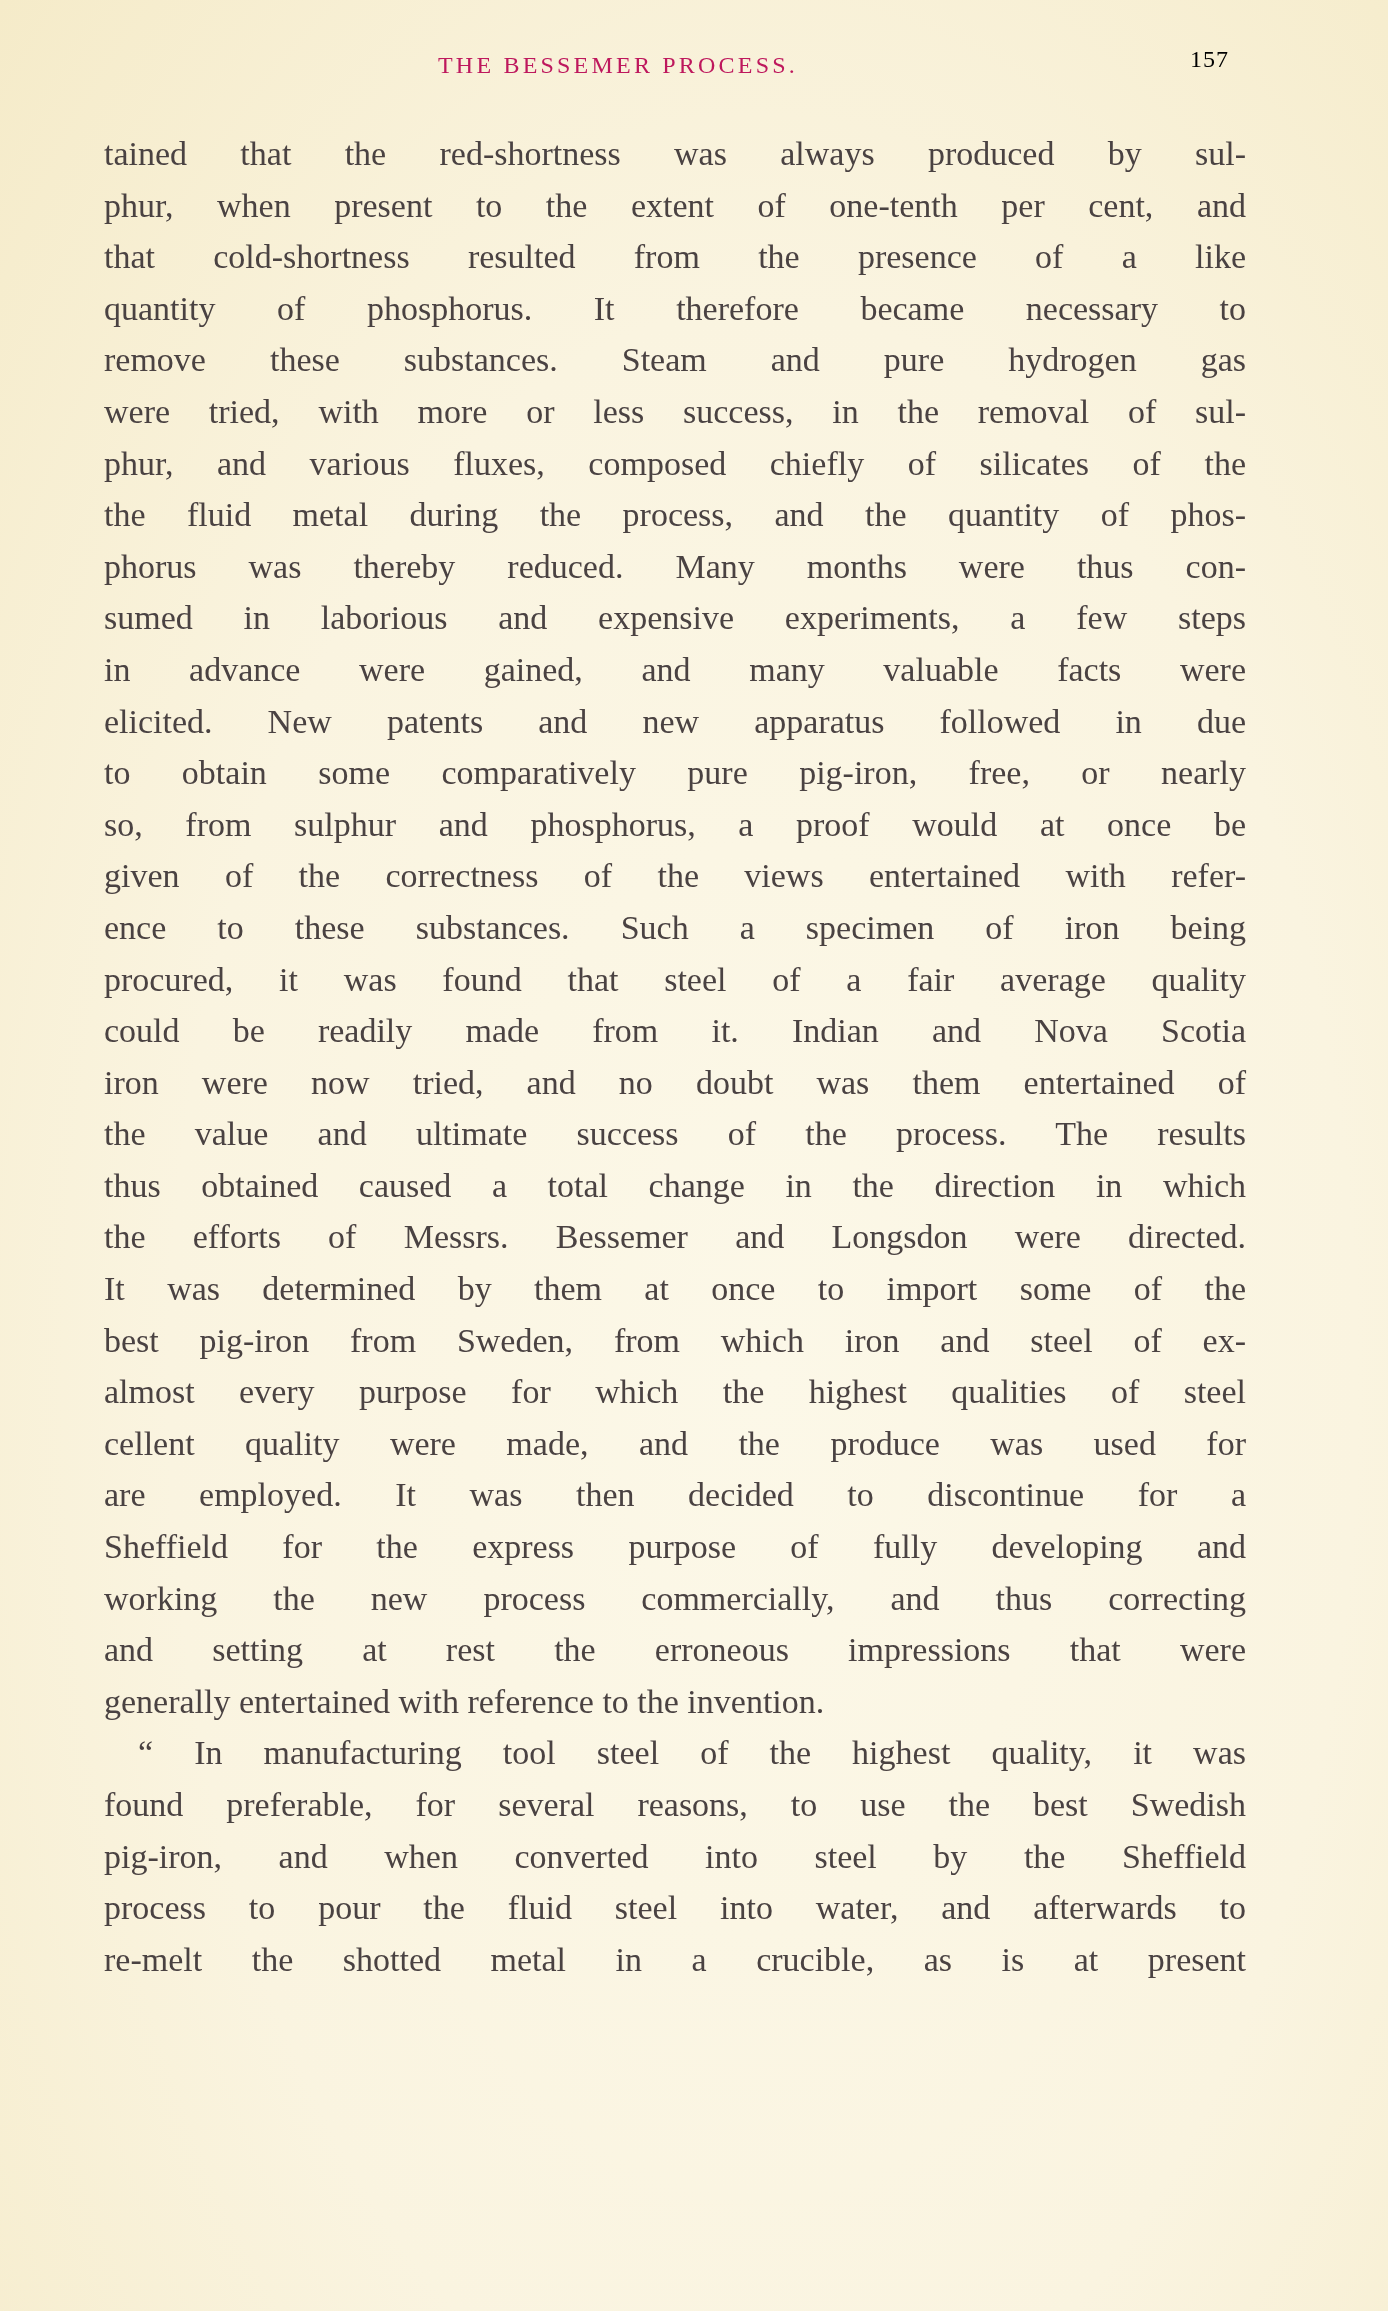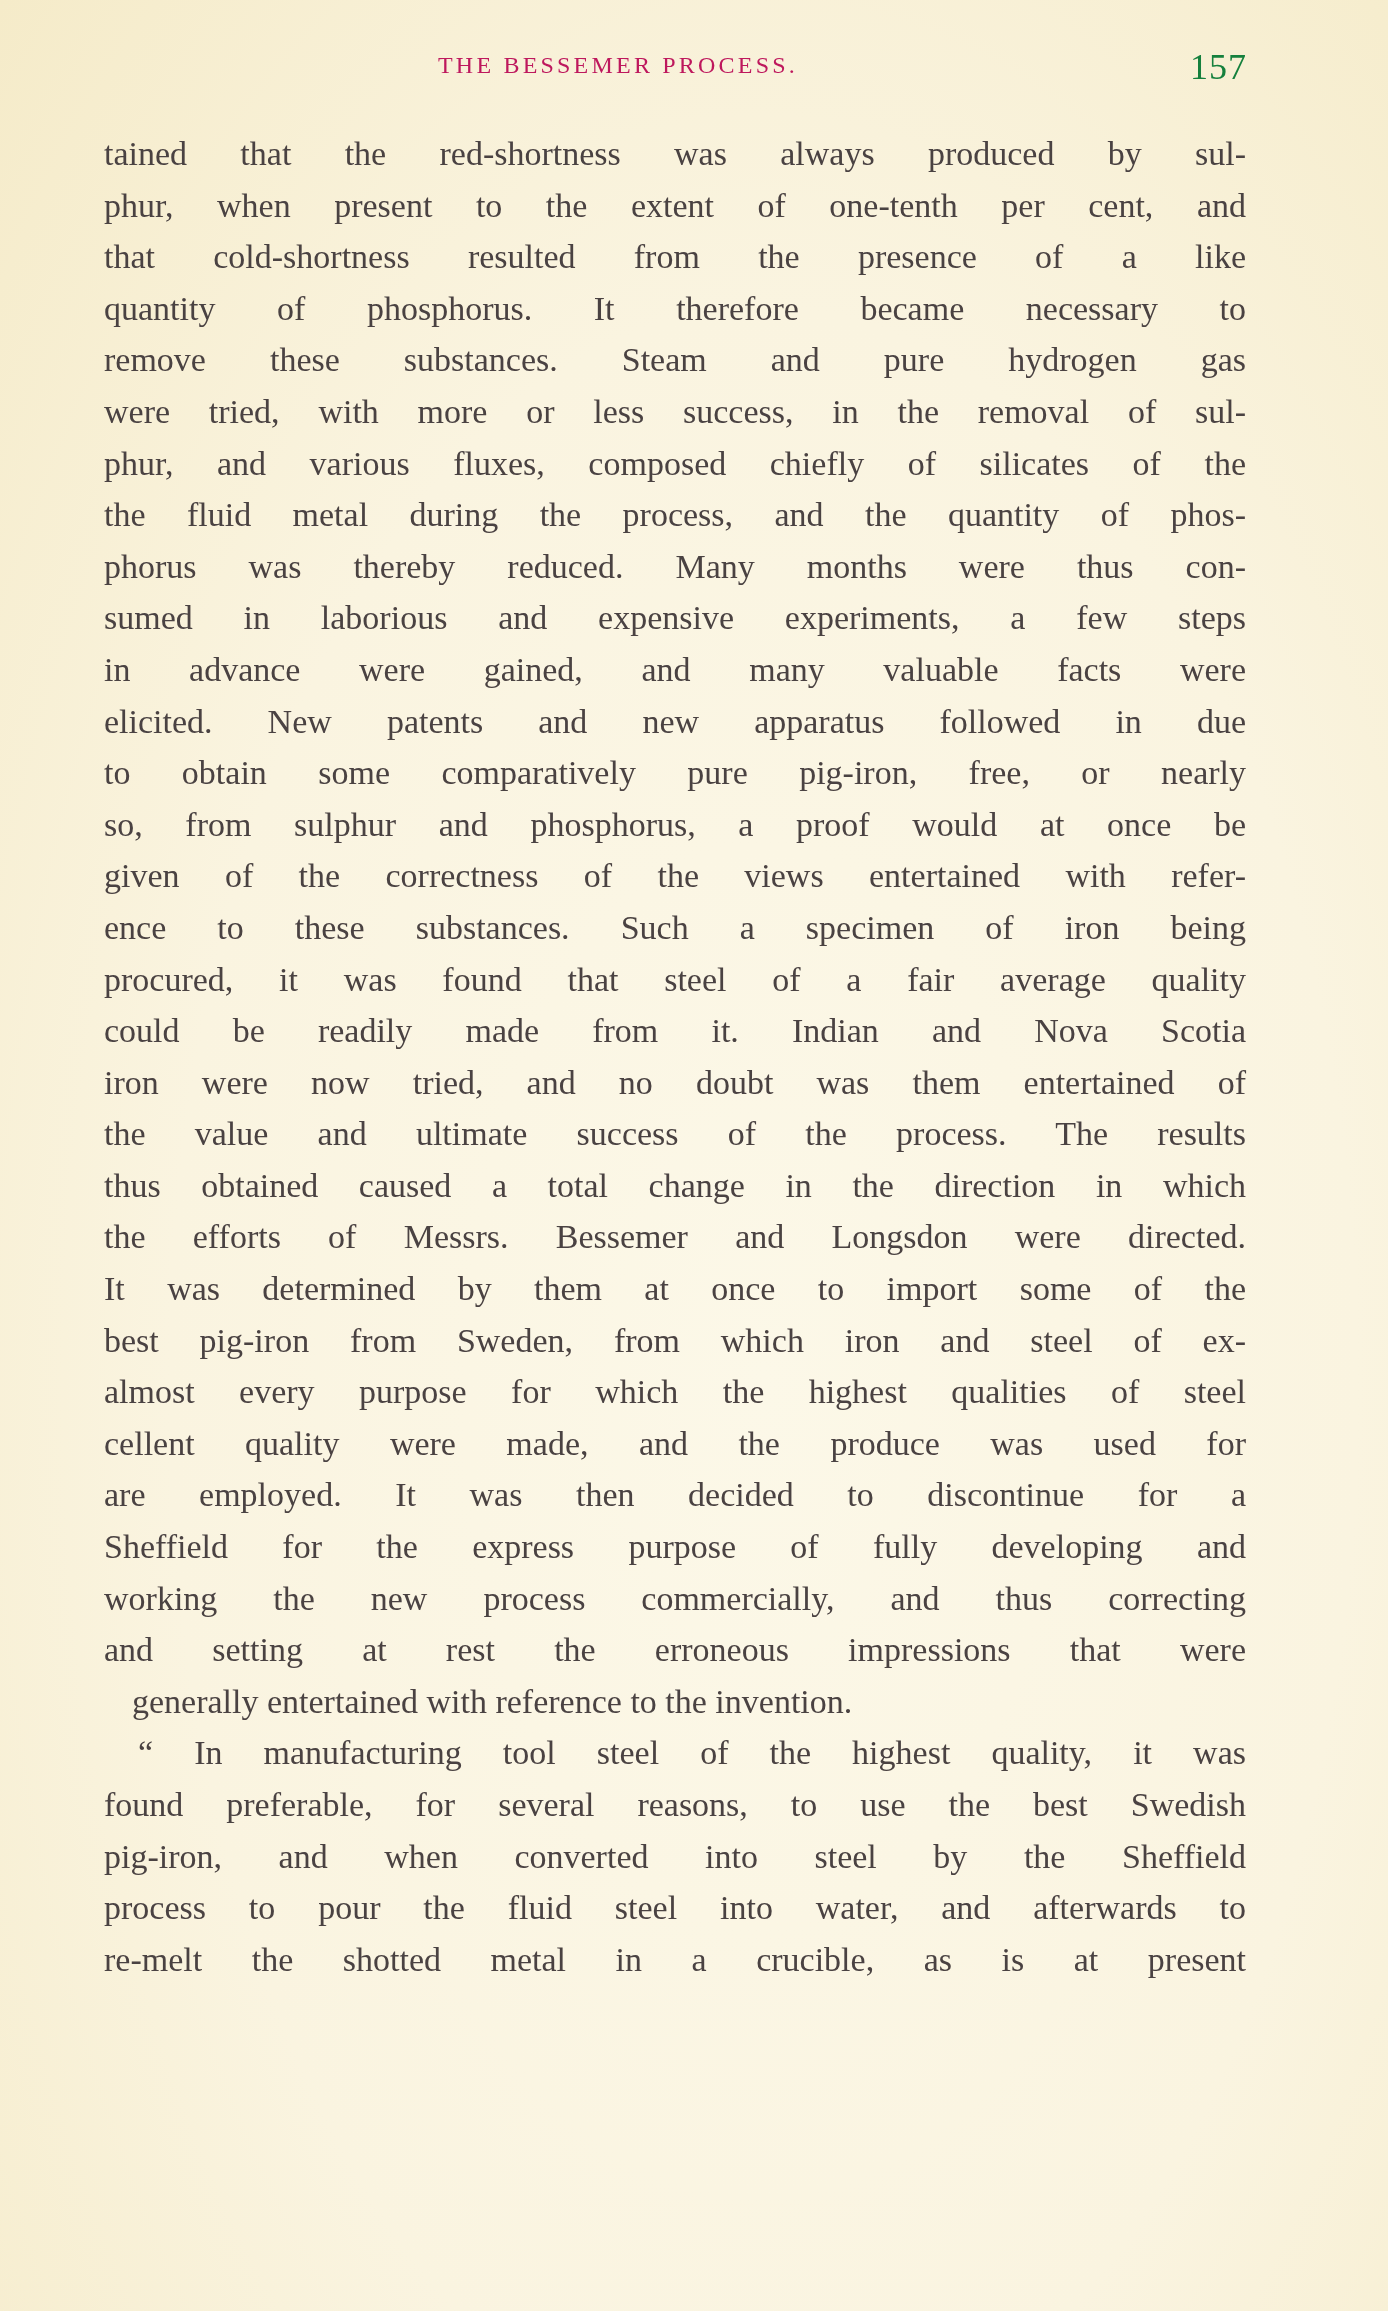--- a/index.html
+++ b/index.html
@@ -9,31 +9,31 @@
     font-family: "Liberation Serif", "DejaVu Serif", serif;
     color:#4a4242;
   }
   .running-head {
     position:absolute; top:52px; left:438px;
     font-size:24px; letter-spacing:3.2px; color:#be185d;
     white-space:nowrap;
   }
   .page-number {
     position:absolute; top:46px; left:1190px;
-    font-size:36px; color:#15803d; letter-spacing:1px;
+    font-size:24px; color:#000000; letter-spacing:1px;
   }
   .body-text {
     position:absolute; top:128px; left:104px; width:1142px;
   }
   .line {
     height:51.6px; line-height:51.6px;
     font-size:34px; white-space:nowrap;
     text-align:justify; text-align-last:justify;
   }
-  .line.last { text-align:center; text-align-last:left;margin-left:28px; }
+  .line.last { text-align:center; text-align-last:left; }
   .line.indent { padding-left:34px; }
 </style>
 </head>
 <body>
 
 <div class="running-head">THE BESSEMER PROCESS.</div>
 <div class="page-number">157</div>
 
 <div class="body-text">
   <div class="line">tained that the red-shortness was always produced by sul-</div>

